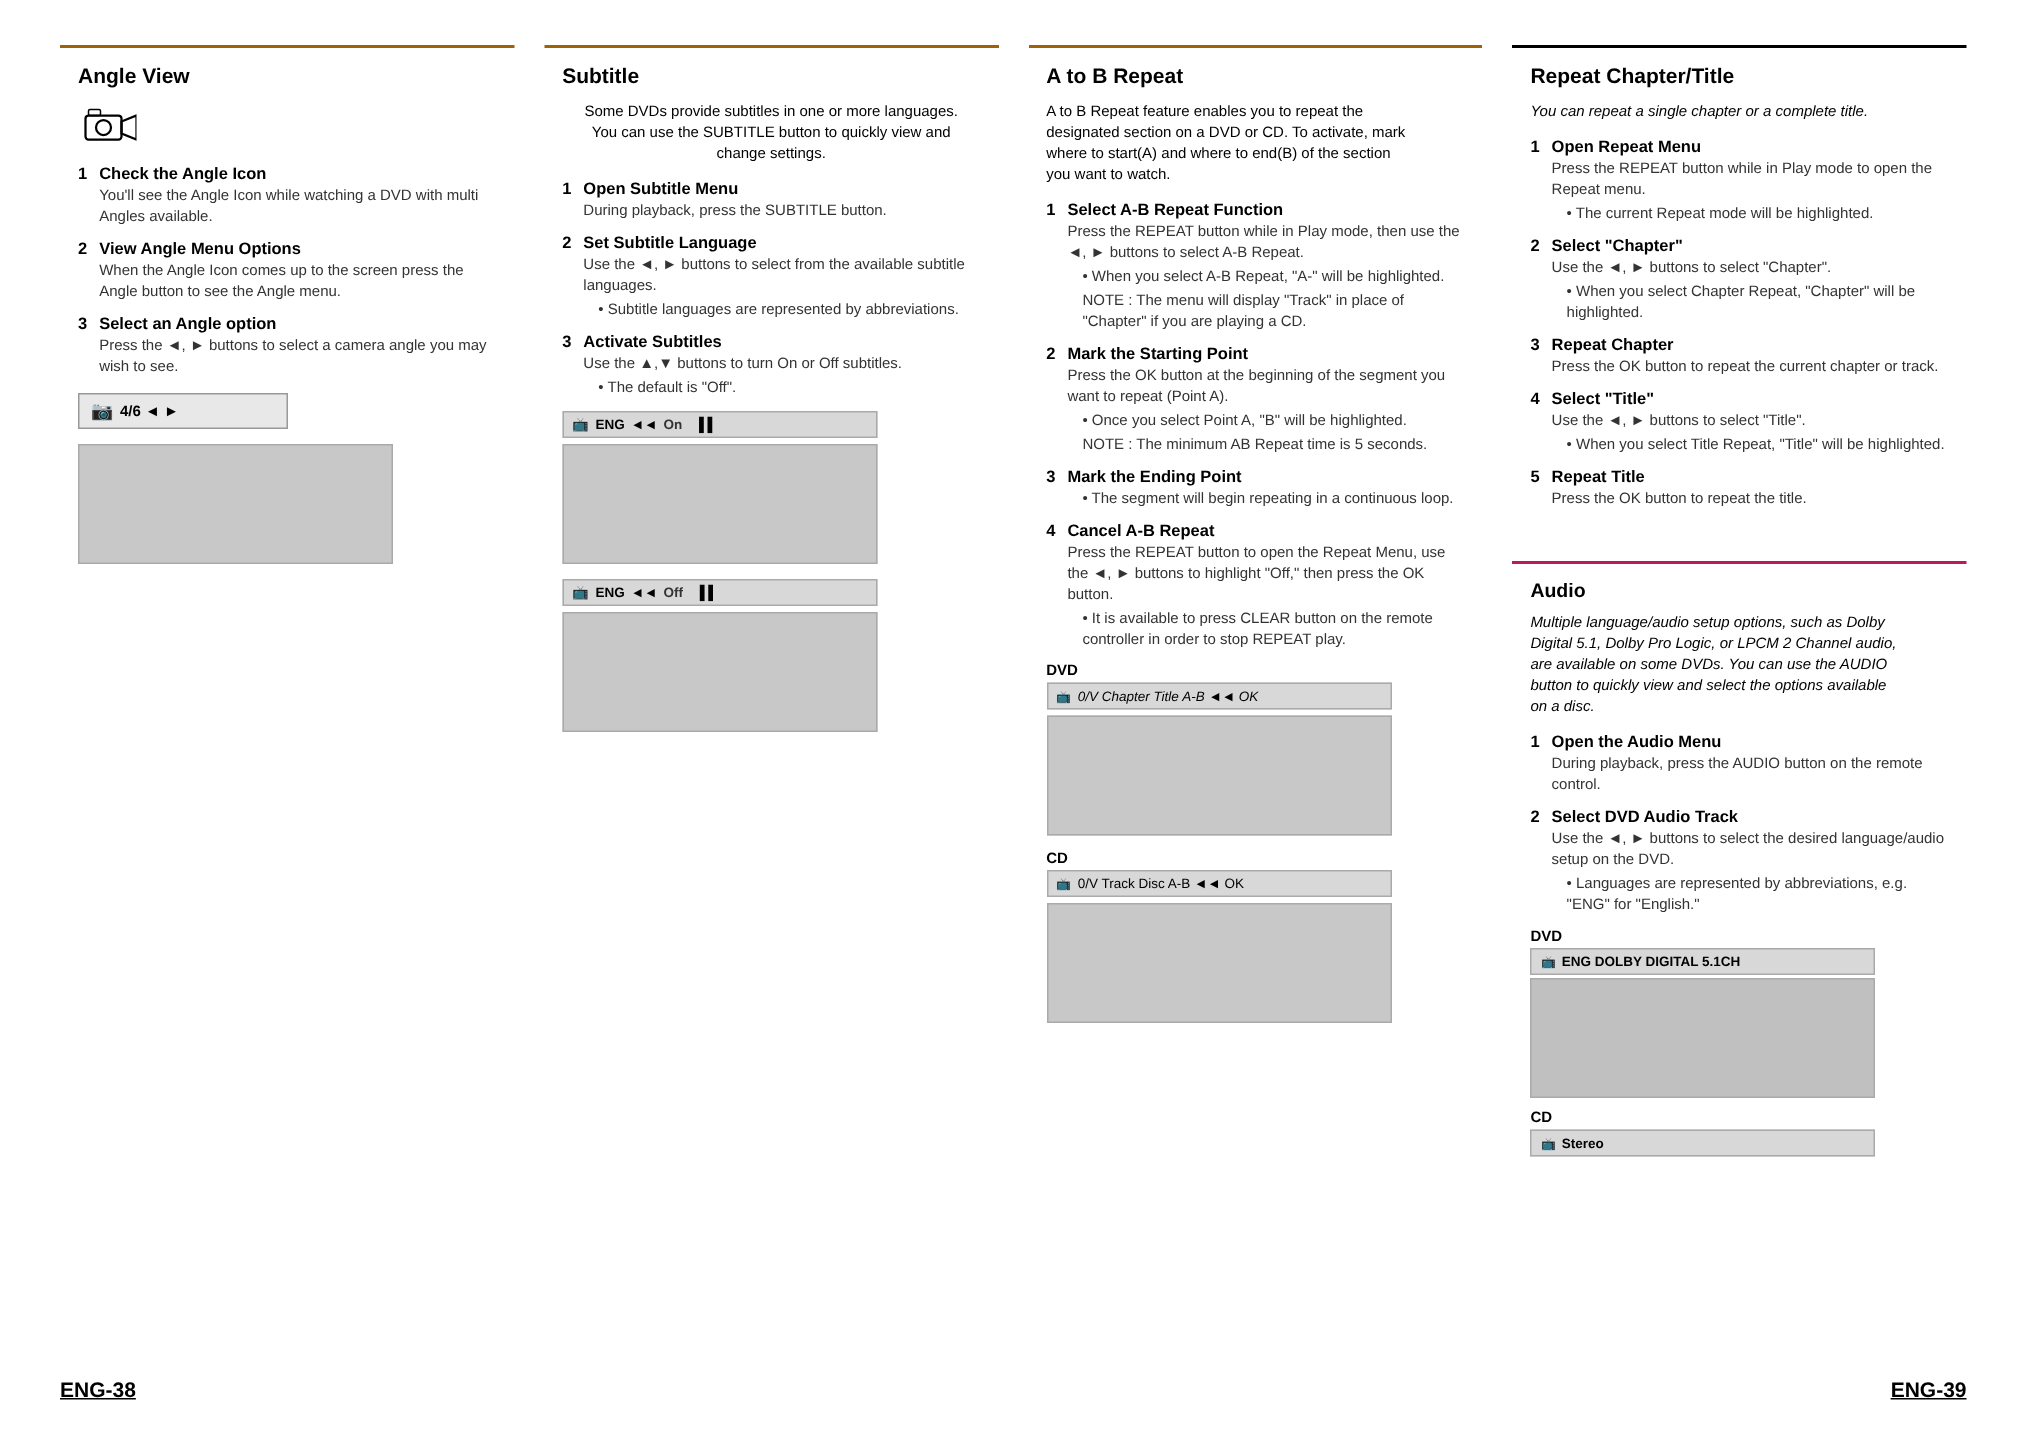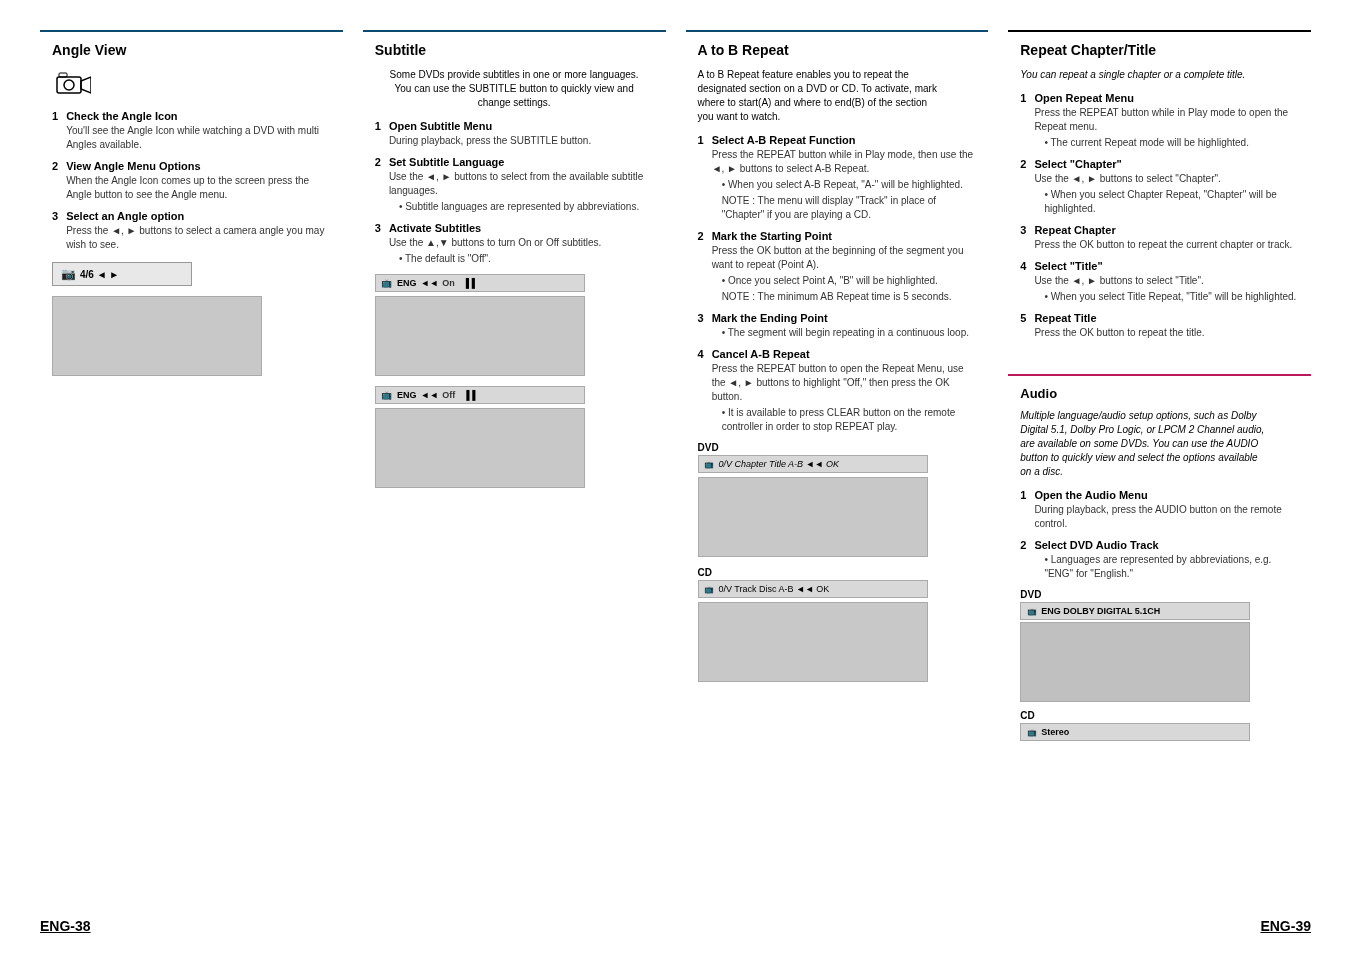--- a/index.html
+++ b/index.html
@@ -18,21 +18,21 @@
       background: #fff;
       padding: 30px 40px;
       display: grid;
       grid-template-columns: 1fr 1fr 1fr 1fr;
       grid-template-rows: auto;
       gap: 0;
       column-gap: 20px;
     }
     .section {
       padding: 10px 12px;
-      border-top: 2px solid #0c4a6e;
+      border-top: 2px solid #a16207;
       position: relative;
     }
     .section-title {
       font-size: 14px;
       font-weight: bold;
       margin-bottom: 10px;
     }
     .step-num {
       font-weight: bold;
       font-size: 11px;
@@ -418,20 +418,21 @@
         <div class="step-content">
           <div class="step-title">Open the Audio Menu</div>
           <div class="step-text">During playback, press the AUDIO button on the remote control.</div>
         </div>
       </div>
 
       <div class="step">
         <span class="step-num">2</span>
         <div class="step-content">
           <div class="step-title">Select DVD Audio Track</div>
+          <div class="step-text">Use the ◄, ► buttons to select the desired language/audio setup on the DVD.</div>
           <div class="bullet">Languages are represented by abbreviations, e.g. "ENG" for "English."</div>
         </div>
       </div>
 
       <div class="dvd-label">DVD</div>
       <div class="audio-display-bar">
         <span style="font-size:8px;">📺</span>
         <span style="font-size:9px;font-weight:bold;">ENG  DOLBY DIGITAL 5.1CH</span>
       </div>
       <div class="audio-screen"></div>

